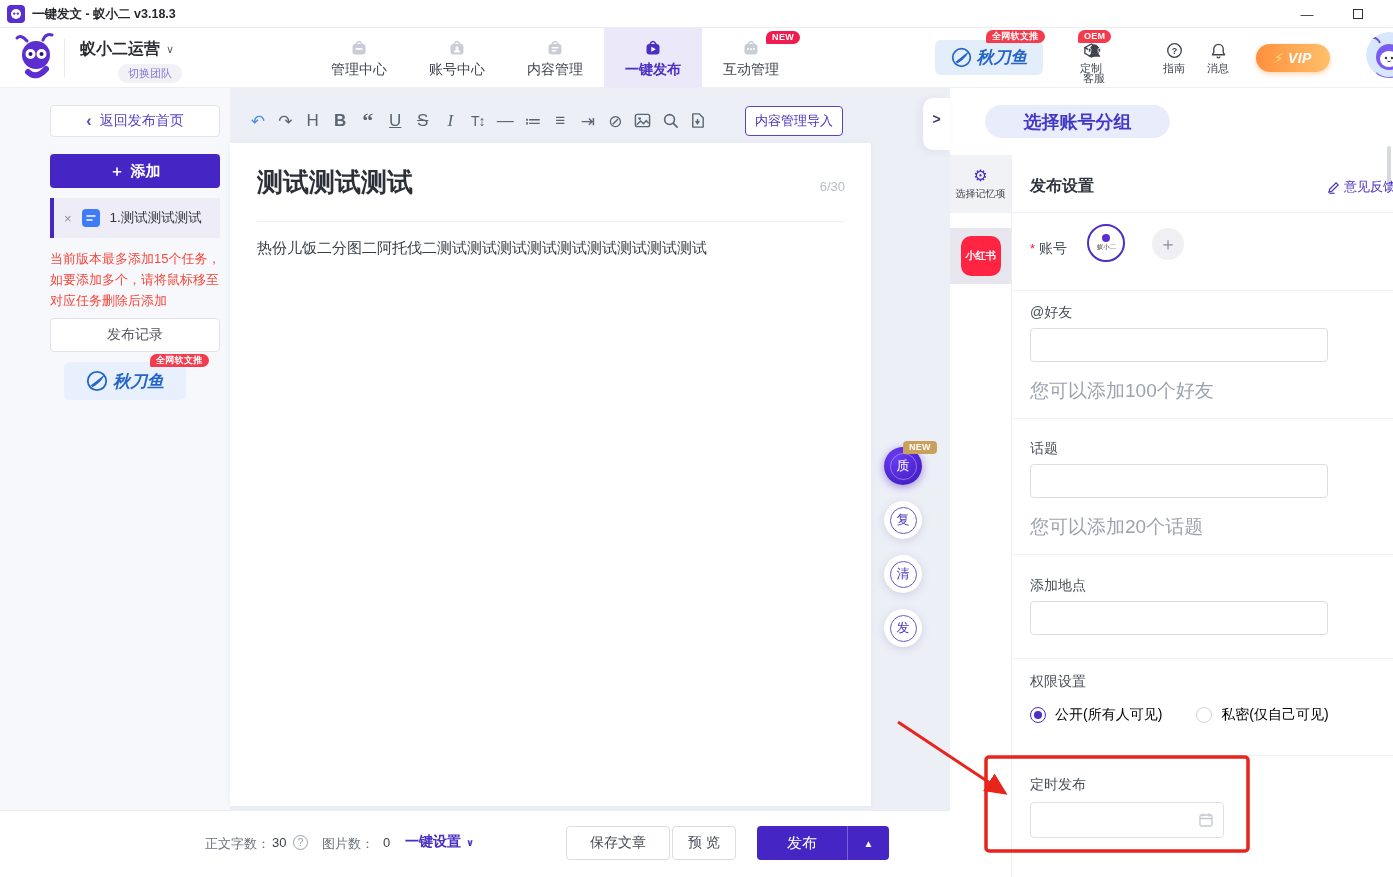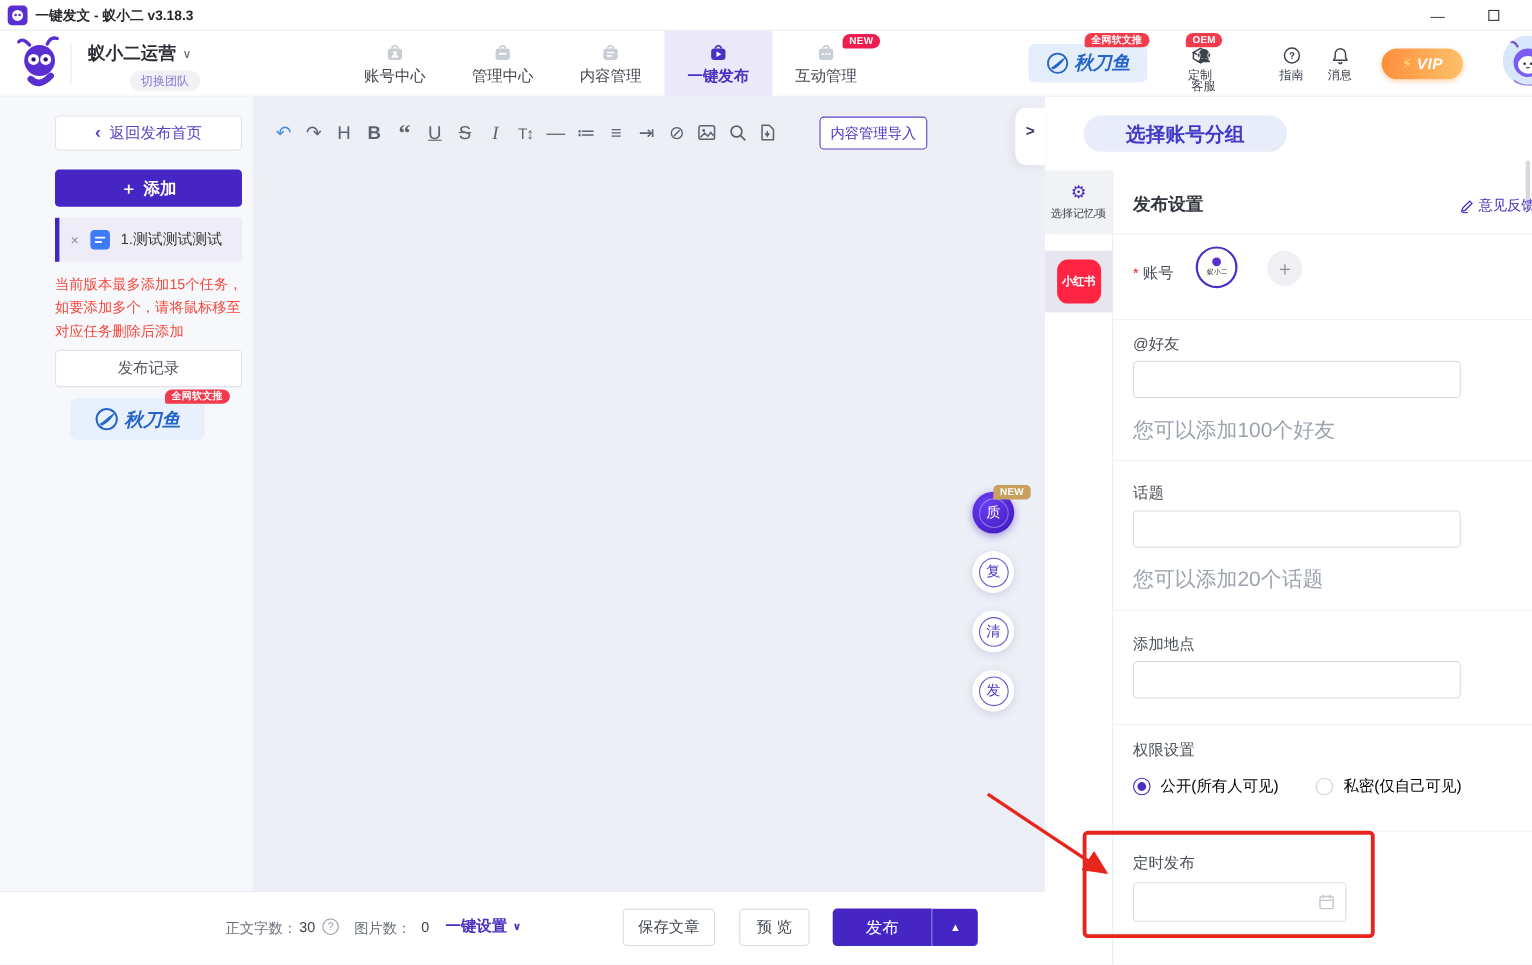--- a/index.html
+++ b/index.html
@@ -119,21 +119,21 @@
   .pnl-scroll { position:absolute; left:437px; top:58px; width:4px; height:46px; border-radius:2px; background:#d7d9e0; }
 
   
   .ft { position:absolute; left:0; top:810px; width:950px; height:67px; background:#fff; border-top:1px solid #ecedf2; z-index:8; }
   .ft-label { position:absolute; top:24px; font-size:13px; color:#6c727c; }
   .ft-val { position:absolute; top:24px; font-size:13px; color:#3a3f48; }
   .help-ic { position:absolute; left:293px; top:24px; width:15px; height:15px; border-radius:50%; border:1.2px solid #9aa0ab; color:#9aa0ab; font-size:10px; display:flex; align-items:center; justify-content:center; cursor:pointer; }
   .qset { position:absolute; left:405px; top:22px; font-size:14px; font-weight:600; color:#4b2ec2; display:flex; gap:5px; align-items:center; cursor:pointer; }
   .qset .chev { font-size:10px; }
   .btn-line { position:absolute; top:15px; height:34px; border-radius:4px; display:flex; align-items:center; justify-content:center; font-size:14px; cursor:pointer; }
-  .btn-save { left:566px; width:84px; background:#fff; border:1px solid #d9dce3; color:#454a54; }
+  .btn-save { left:566px; width:104px; background:#fff; border:1px solid #d9dce3; color:#454a54; }
   .btn-prev { left:672px; width:64px; background:#fff; border:1px solid #d9dce3; color:#454a54; letter-spacing:4px; padding-left:4px; }
   .btn-pub { left:757px; width:90px; background:#4526c4; color:#fff; font-size:15px; border-radius:4px 0 0 4px; }
   .btn-pub-more { left:847px; width:42px; background:#4526c4; color:#fff; font-size:10px; border-left:1px solid rgba(255,255,255,.28); border-radius:0 4px 4px 0; }
 
   
   .annot { position:absolute; left:0; top:0; width:1393px; height:877px; z-index:30; pointer-events:none; }
 </style>
 </head>
 <body>
 
@@ -171,32 +171,32 @@
       <span>蚁小二运营</span>
       <span class="chev">∨</span>
     </div>
     <div class="switch-badge">切换团队</div>
 
     <div class="nav">
       <div class="nav-item">
         <svg class="nav-ico" viewBox="0 0 20 20">
             <path d="M7 6 q3-5 6 0" fill="none" stroke="#c9cdd6" stroke-width="1.6"></path>
             <rect x="3.5" y="6" width="13" height="10.5" rx="3" fill="#c9cdd6"></rect>
+            <rect x="6.5" y="10" width="7" height="1.8" rx=".9" fill="#fff"></rect>
+          </svg>
+        <span class="nlabel">管理中心</span>
+      </div>
+      <div class="nav-item">
+        <svg class="nav-ico" viewBox="0 0 20 20">
+            <path d="M7 6 q3-5 6 0" fill="none" stroke="#c9cdd6" stroke-width="1.6"></path>
+            <rect x="3.5" y="6" width="13" height="10.5" rx="3" fill="#c9cdd6"></rect>
             <circle cx="10" cy="10" r="1.7" fill="#fff"></circle>
             <path d="M7 14.6 a3 3 0 0 1 6 0z" fill="#fff"></path>
           </svg>
         <span class="nlabel">账号中心</span>
-      </div>
-      <div class="nav-item">
-        <svg class="nav-ico" viewBox="0 0 20 20">
-            <path d="M7 6 q3-5 6 0" fill="none" stroke="#c9cdd6" stroke-width="1.6"></path>
-            <rect x="3.5" y="6" width="13" height="10.5" rx="3" fill="#c9cdd6"></rect>
-            <rect x="6.5" y="10" width="7" height="1.8" rx=".9" fill="#fff"></rect>
-          </svg>
-        <span class="nlabel">管理中心</span>
       </div>
       <div class="nav-item">
         <svg class="nav-ico" viewBox="0 0 20 20">
             <path d="M7 6 q3-5 6 0" fill="none" stroke="#c9cdd6" stroke-width="1.6"></path>
             <rect x="3.5" y="6" width="13" height="10.5" rx="3" fill="#c9cdd6"></rect>
             <rect x="6.5" y="9" width="7" height="1.5" rx=".75" fill="#fff"></rect>
             <rect x="6.5" y="12" width="5" height="1.5" rx=".75" fill="#fff"></rect>
           </svg>
         <span class="nlabel">内容管理</span>
       </div>
@@ -337,20 +337,26 @@
           <circle cx="8" cy="8" r="5.2" fill="none" stroke="#5b6572" stroke-width="1.7"></circle>
           <path d="M12 12 l4 4" stroke="#5b6572" stroke-width="1.7" stroke-linecap="round"></path>
         </svg></span>
     <span class="tb-ic"><svg viewBox="0 0 18 18">
           <path d="M4 2 h7 l4 4 v10 h-11z" fill="none" stroke="#5b6572" stroke-width="1.5" stroke-linejoin="round"></path>
           <path d="M9 12.5 v-5 M7 9.5 l2 3 2-3" fill="none" stroke="#5b6572" stroke-width="1.4"></path>
         </svg></span>
   </div>
   <div class="import-btn">内容管理导入</div>
 
+  <div class="ed-card">
+    <div class="ed-title">测试测试测试</div>
+    <div class="ed-counter">6/30</div>
+    <div class="ed-hr"></div>
+    <div class="ed-body">热份儿饭二分图二阿托伐二测试测试测试测试测试测试测试测试测试</div>
+  </div>
 
   <div class="fbtn primary" style="left:884px; top:447px; z-index:5;">
     <span class="ring">质</span>
   </div>
   <span class="badge-red fnew-badge" style="position:absolute;">NEW</span>
   <div class="fbtn" style="left:884px; top:501px;">
     <span class="ring">复</span>
   </div>
   <div class="fbtn" style="left:884px; top:555px;">
     <span class="ring">清</span>

